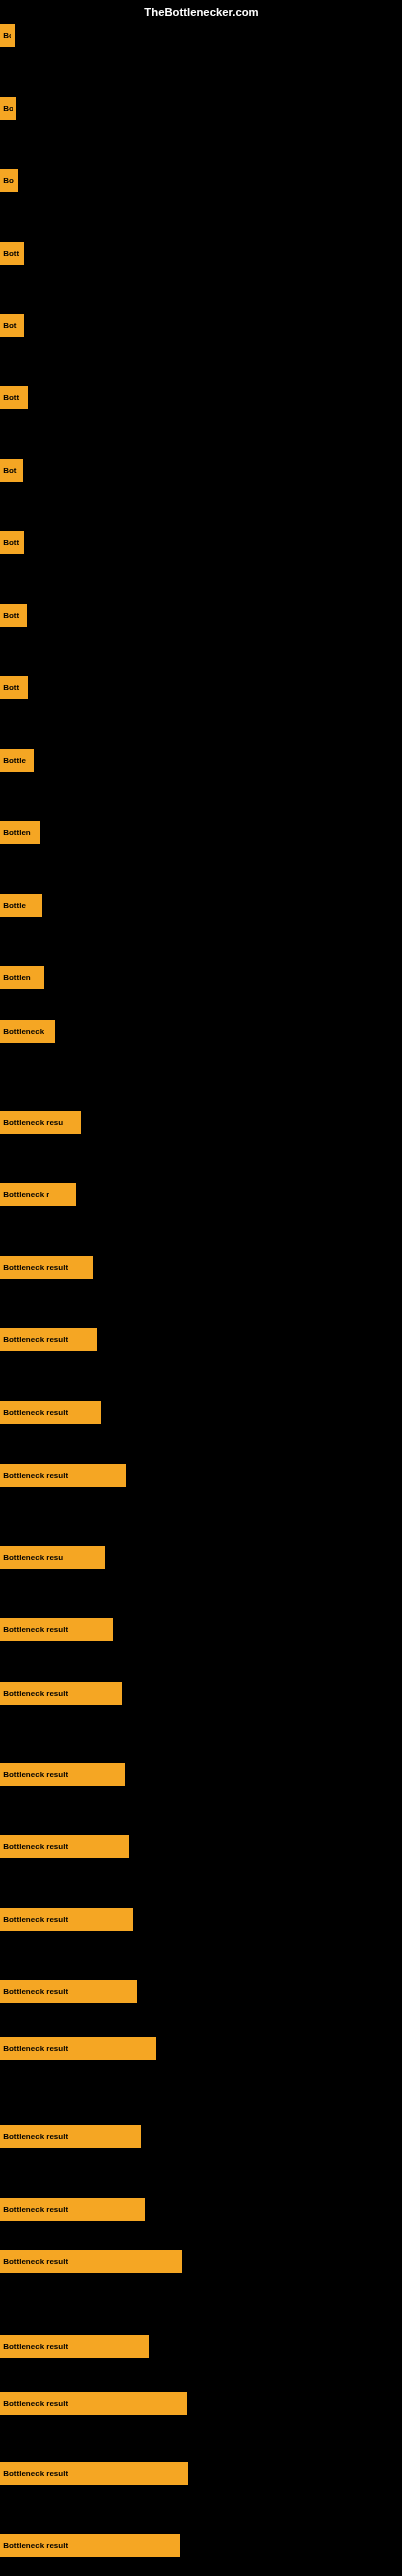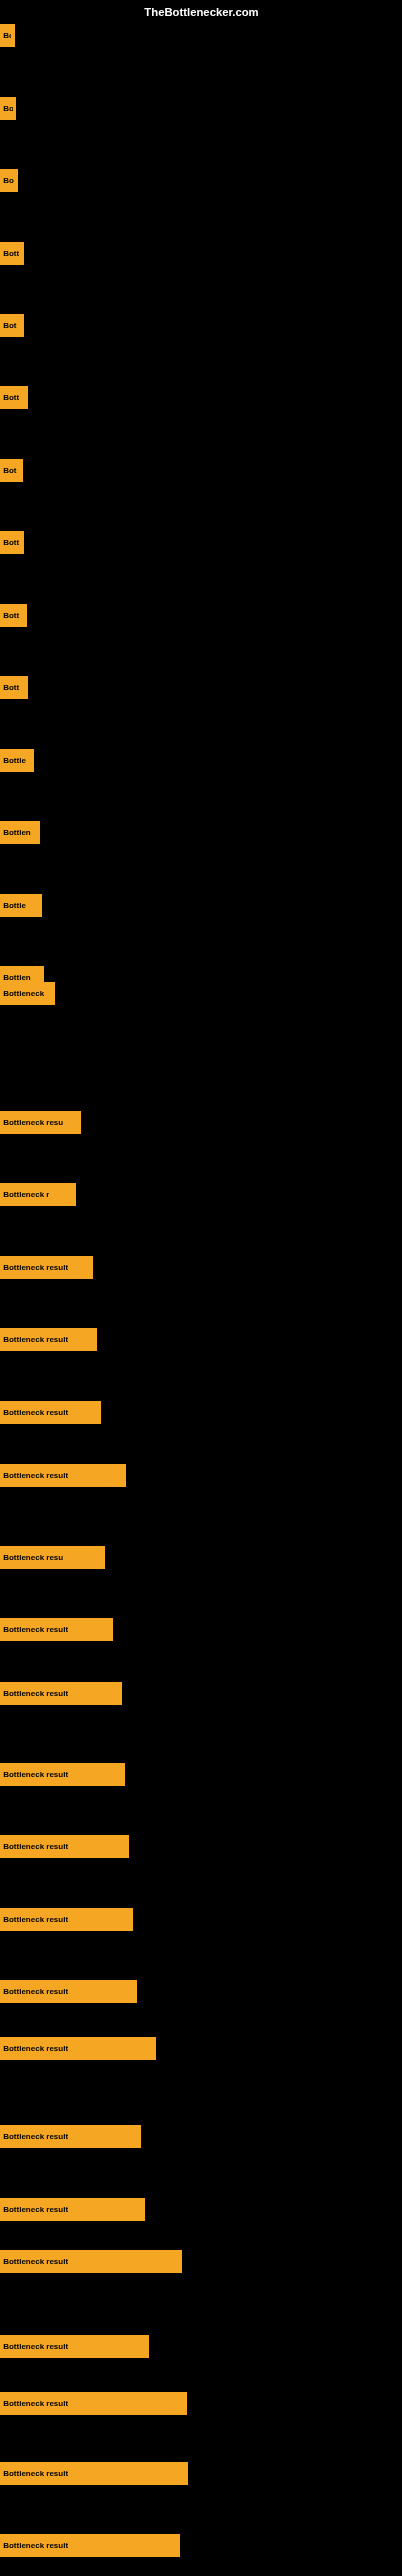--- a/index.html
+++ b/index.html
@@ -112,21 +112,21 @@
     <div class="bar-container" style="top: 894px;">
       <div class="bar" style="width: 42px;">
         <span class="bar-label">Bottle</span>
       </div>
     </div>
     <div class="bar-container" style="top: 966px;">
       <div class="bar" style="width: 44px;">
         <span class="bar-label">Bottlen</span>
       </div>
     </div>
-    <div class="bar-container" style="top: 982px;">
+    <div class="bar-container" style="top: 1020px;">
       <div class="bar" style="width: 55px;">
         <span class="bar-label">Bottleneck</span>
       </div>
     </div>
     <div class="bar-container" style="top: 1111px;">
       <div class="bar" style="width: 81px;">
         <span class="bar-label">Bottleneck resu</span>
       </div>
     </div>
     <div class="bar-container" style="top: 1183px;">

